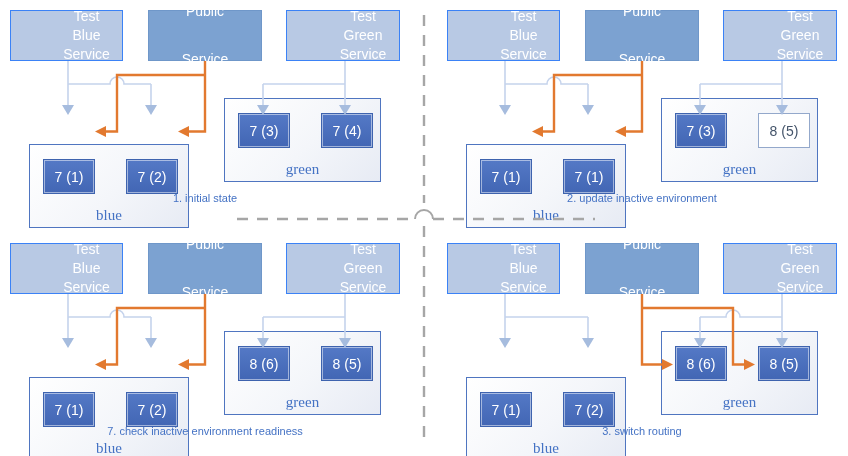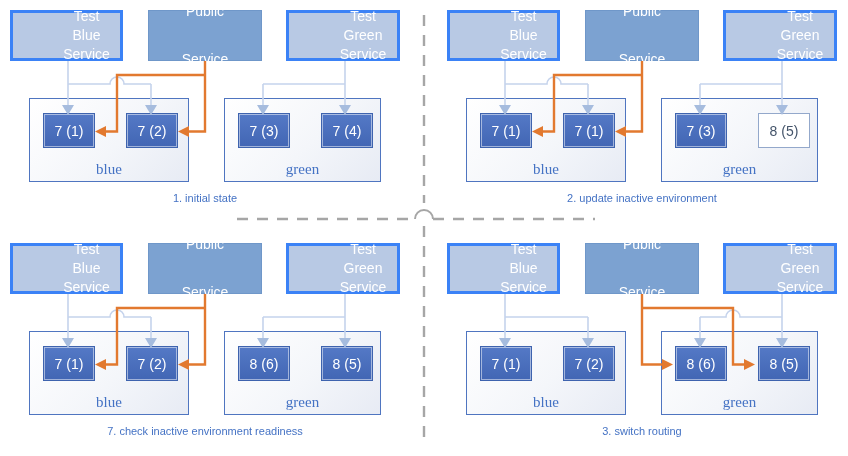--- a/index.html
+++ b/index.html
@@ -10,31 +10,31 @@
   .quadrant{position:absolute;width:424px;height:228px;}
   .q0{left:0;top:0}
   .q1{left:437px;top:0}
   .q2{left:0;top:233px}
   .q3{left:437px;top:233px}
 
   
   .svc{position:absolute;top:10px;height:51px;box-sizing:border-box;
        display:flex;flex-direction:column;justify-content:center;align-items:center;
        color:#ffffff;font-size:14px;line-height:19px;text-align:center;}
-  .svc.light{background:#b8c9e4;border:3px solid #3b82f6;padding-left:40px;}
+  .svc.light{background:#b8c9e4;border:1px solid #3b82f6;padding-left:40px;}
   .svc.primary{background:#7ca2d1;border:1px solid #6f97c9;gap:29px;}
   .svc.s0{left:10px;width:113px;}
   .svc.s1{left:148px;width:114px;}
   .svc.s2{left:286px;width:114px;}
 
   
   .env{position:absolute;top:98px;height:84px;box-sizing:border-box;
        border:1.6px solid #4f75c0;
        background:linear-gradient(135deg,#ffffff 0%,#f4f6fa 55%,#e7ebf4 100%);}
-  .env.e0{left:29px;width:160px;}
+  .env.e0{left:29px;width:160px;margin-top:46px;}
   .env.e1{left:224px;width:157px;}
   .env-label{position:absolute;left:0;right:0;bottom:3px;text-align:center;
        color:#4472c4;font-size:15px;font-family:Liberation Serif, serif;}
 
   
   .pod{position:absolute;top:14px;width:52px;height:35px;box-sizing:border-box;
        display:flex;align-items:center;justify-content:center;
        color:#ffffff;font-size:14px;
        background:linear-gradient(180deg,#5479c6 0%,#4266b4 100%);
        border:1px solid #3e63ae;box-shadow:0 0 0 1px rgba(255,255,255,.5) inset;}

